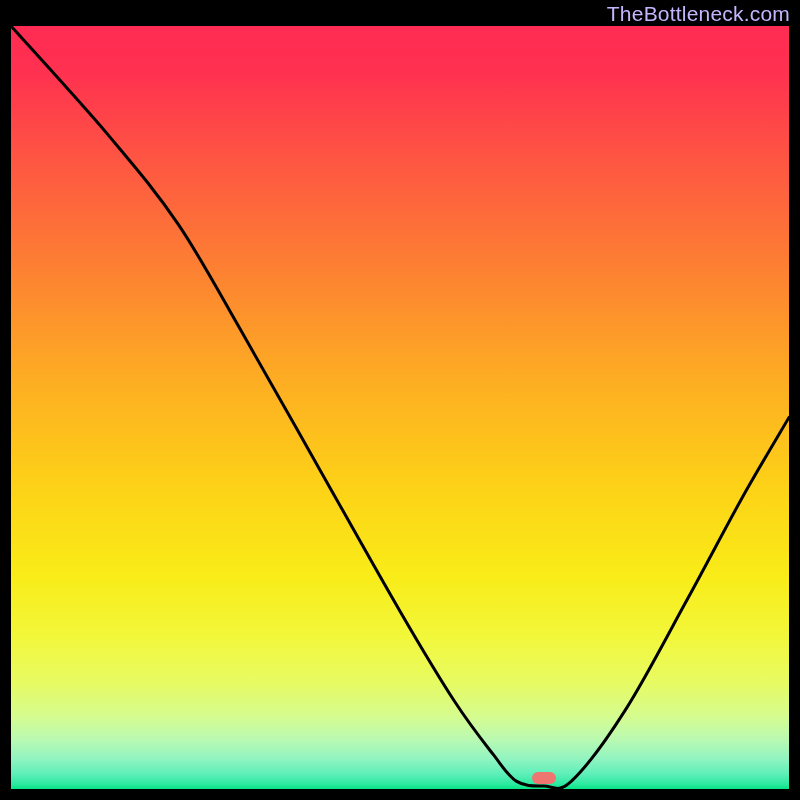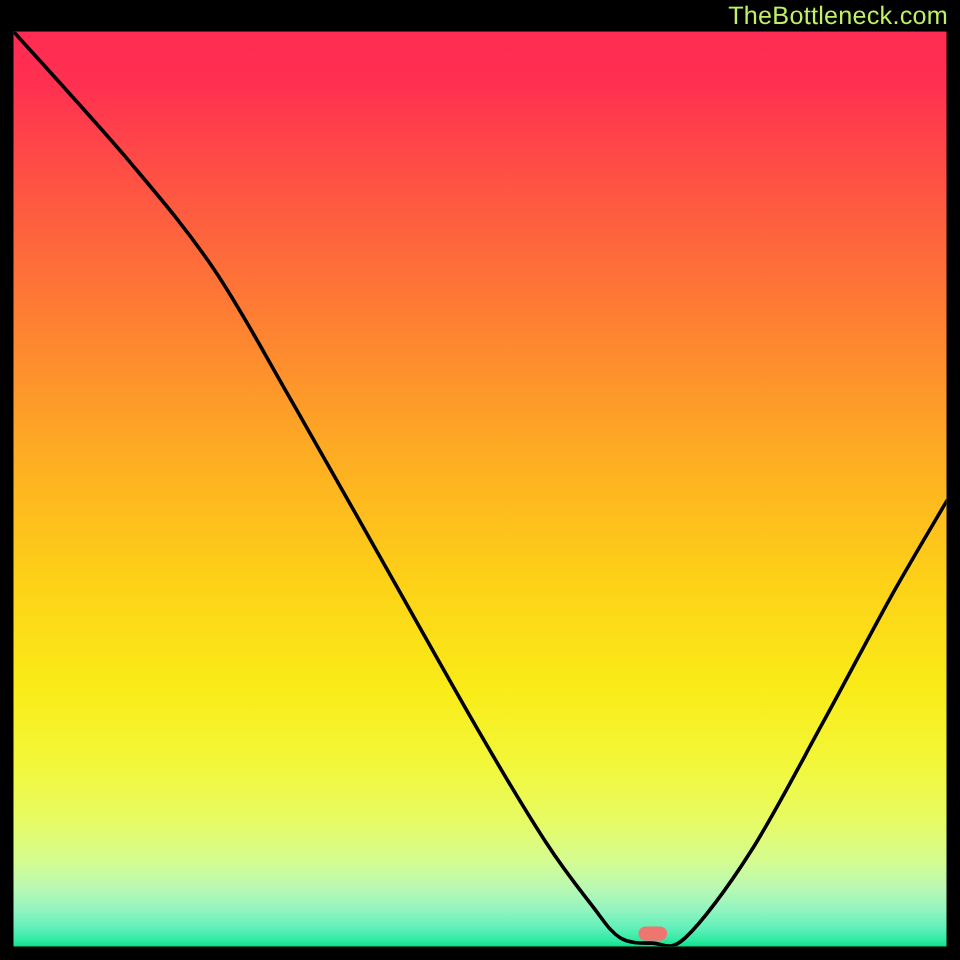--- a/index.html
+++ b/index.html
@@ -39,21 +39,21 @@
     top: 0;
     width: 100%;
     height: 100%;
   }
   .watermark {
     position: absolute;
     top: 2px;
     right: 10px;
     font-family: Arial, Helvetica, sans-serif;
     font-size: 21px;
-    color: #bef264;
+    color: #c4b5fd;
     letter-spacing: 0.2px;
     user-select: none;
   }
   .marker {
     position: absolute;
     width: 24px;
     height: 12px;
     border-radius: 6px;
     background: #ef7670;
     transform: translate(-50%, -50%);

